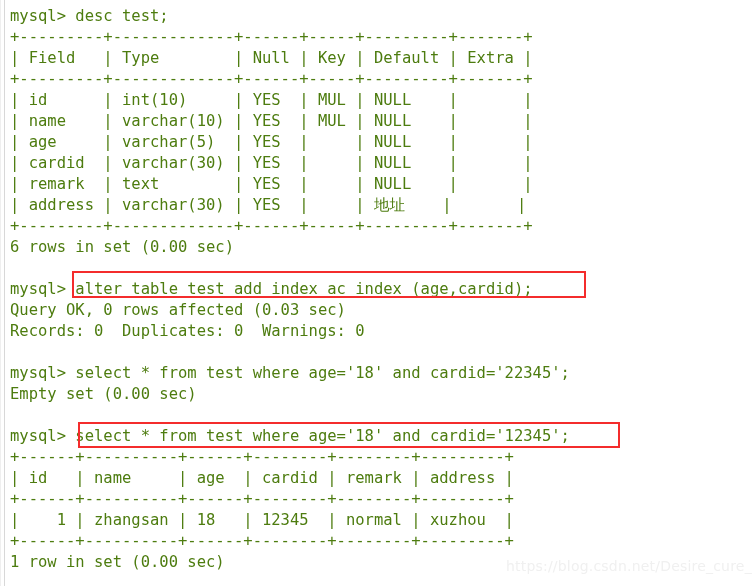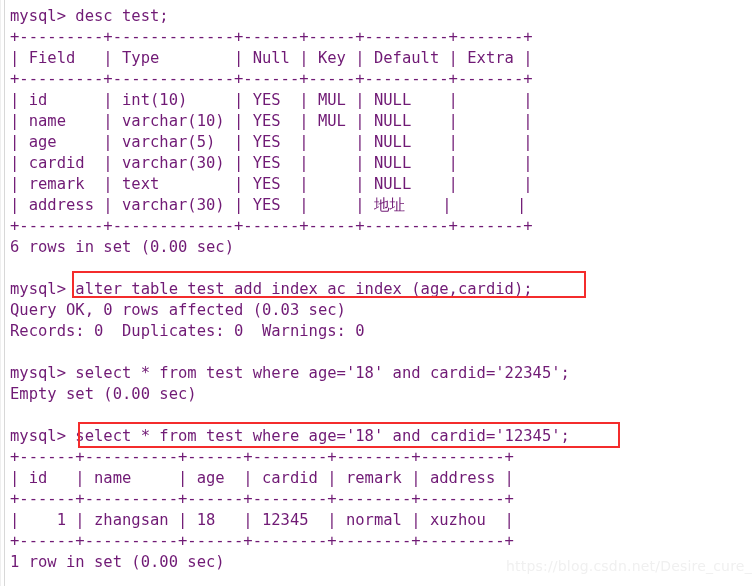--- a/index.html
+++ b/index.html
@@ -39,21 +39,21 @@
     height: 586px;
     background: #efefef;
   }
   .console {
     position: absolute;
     left: 10px;
     top: 6px;
     width: 740px;
     font-size: 15.5px;
     line-height: 21px;
-    color: #701a75;
+    color: #4d7c0f;
     white-space: pre;
     letter-spacing: 0px;
     font-family: "DejaVu Sans Mono", "Liberation Mono", monospace;
   }
   .line {
     height: 21px;
     white-space: pre;
   }
   .line.blank {
     height: 21px;

